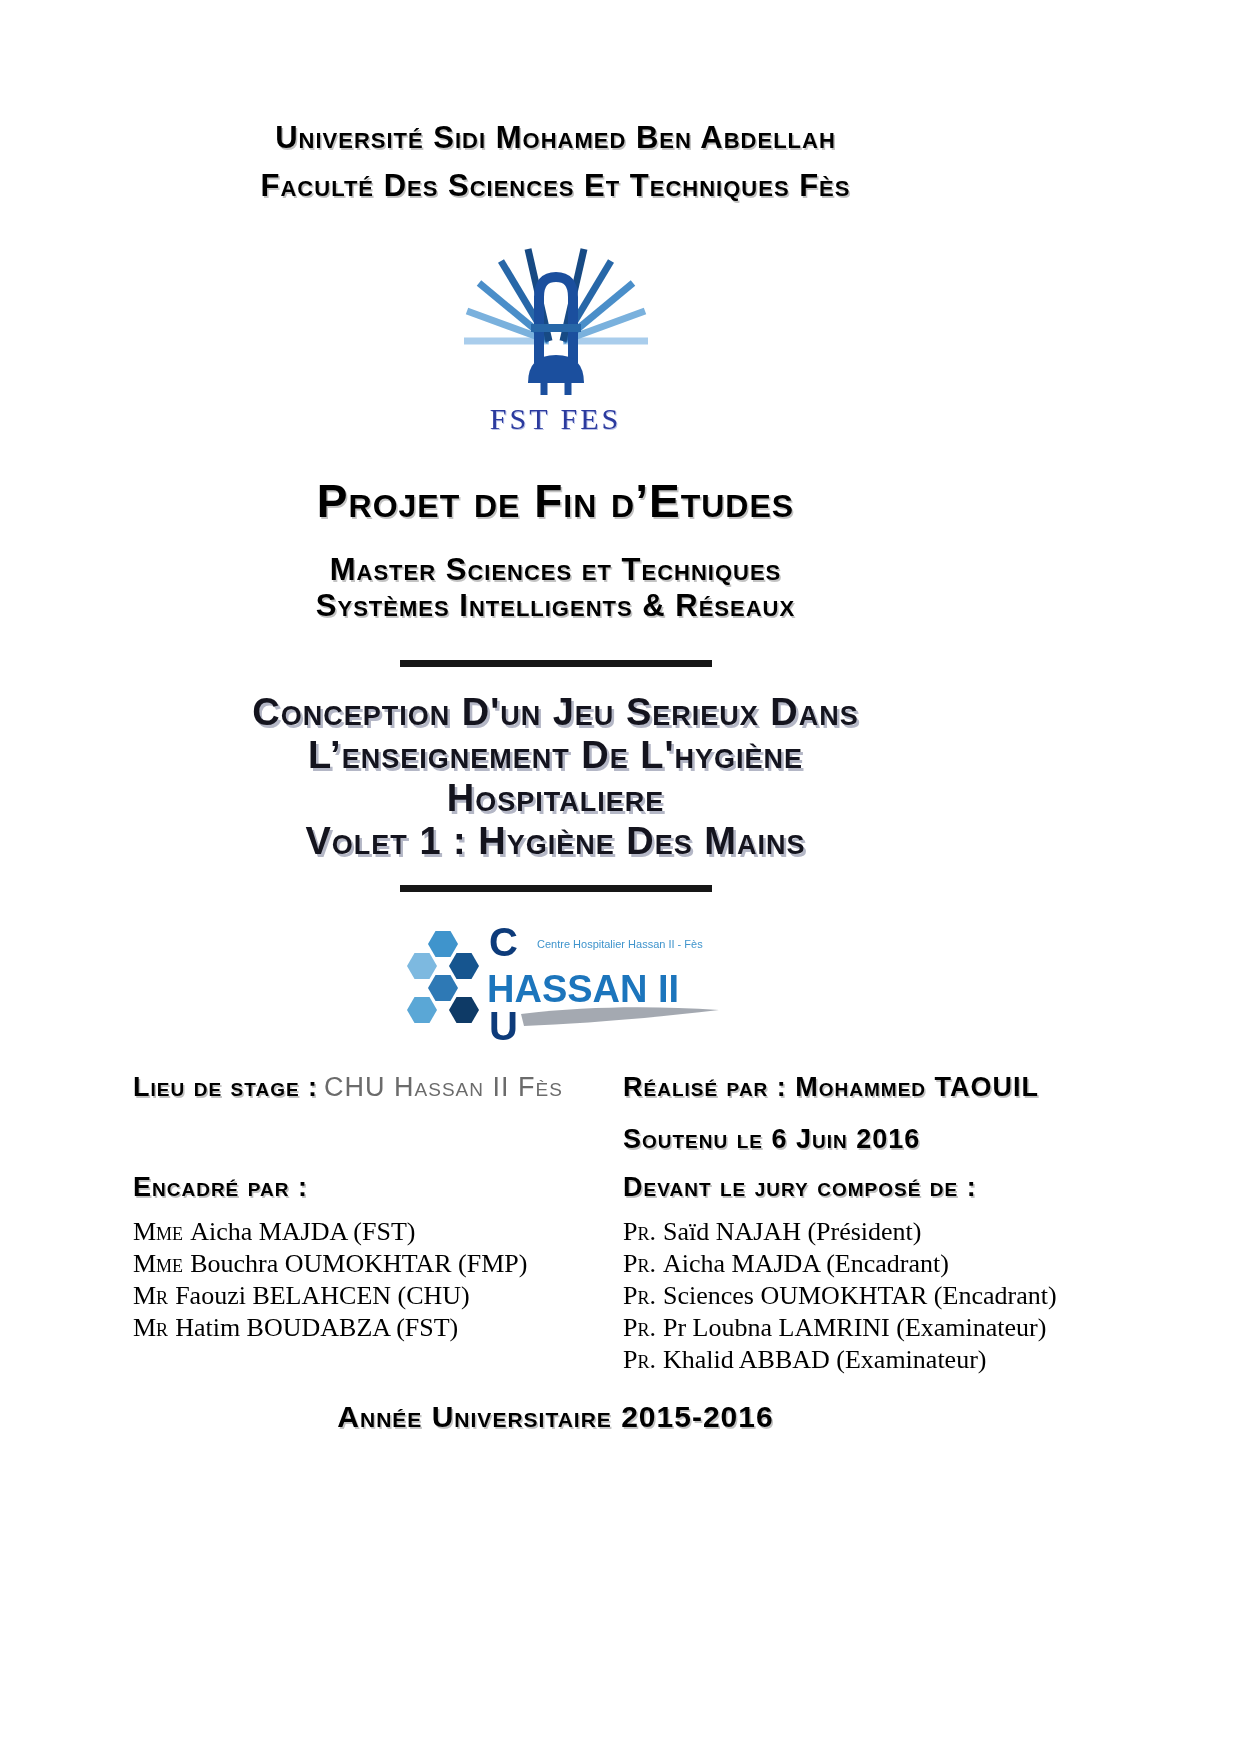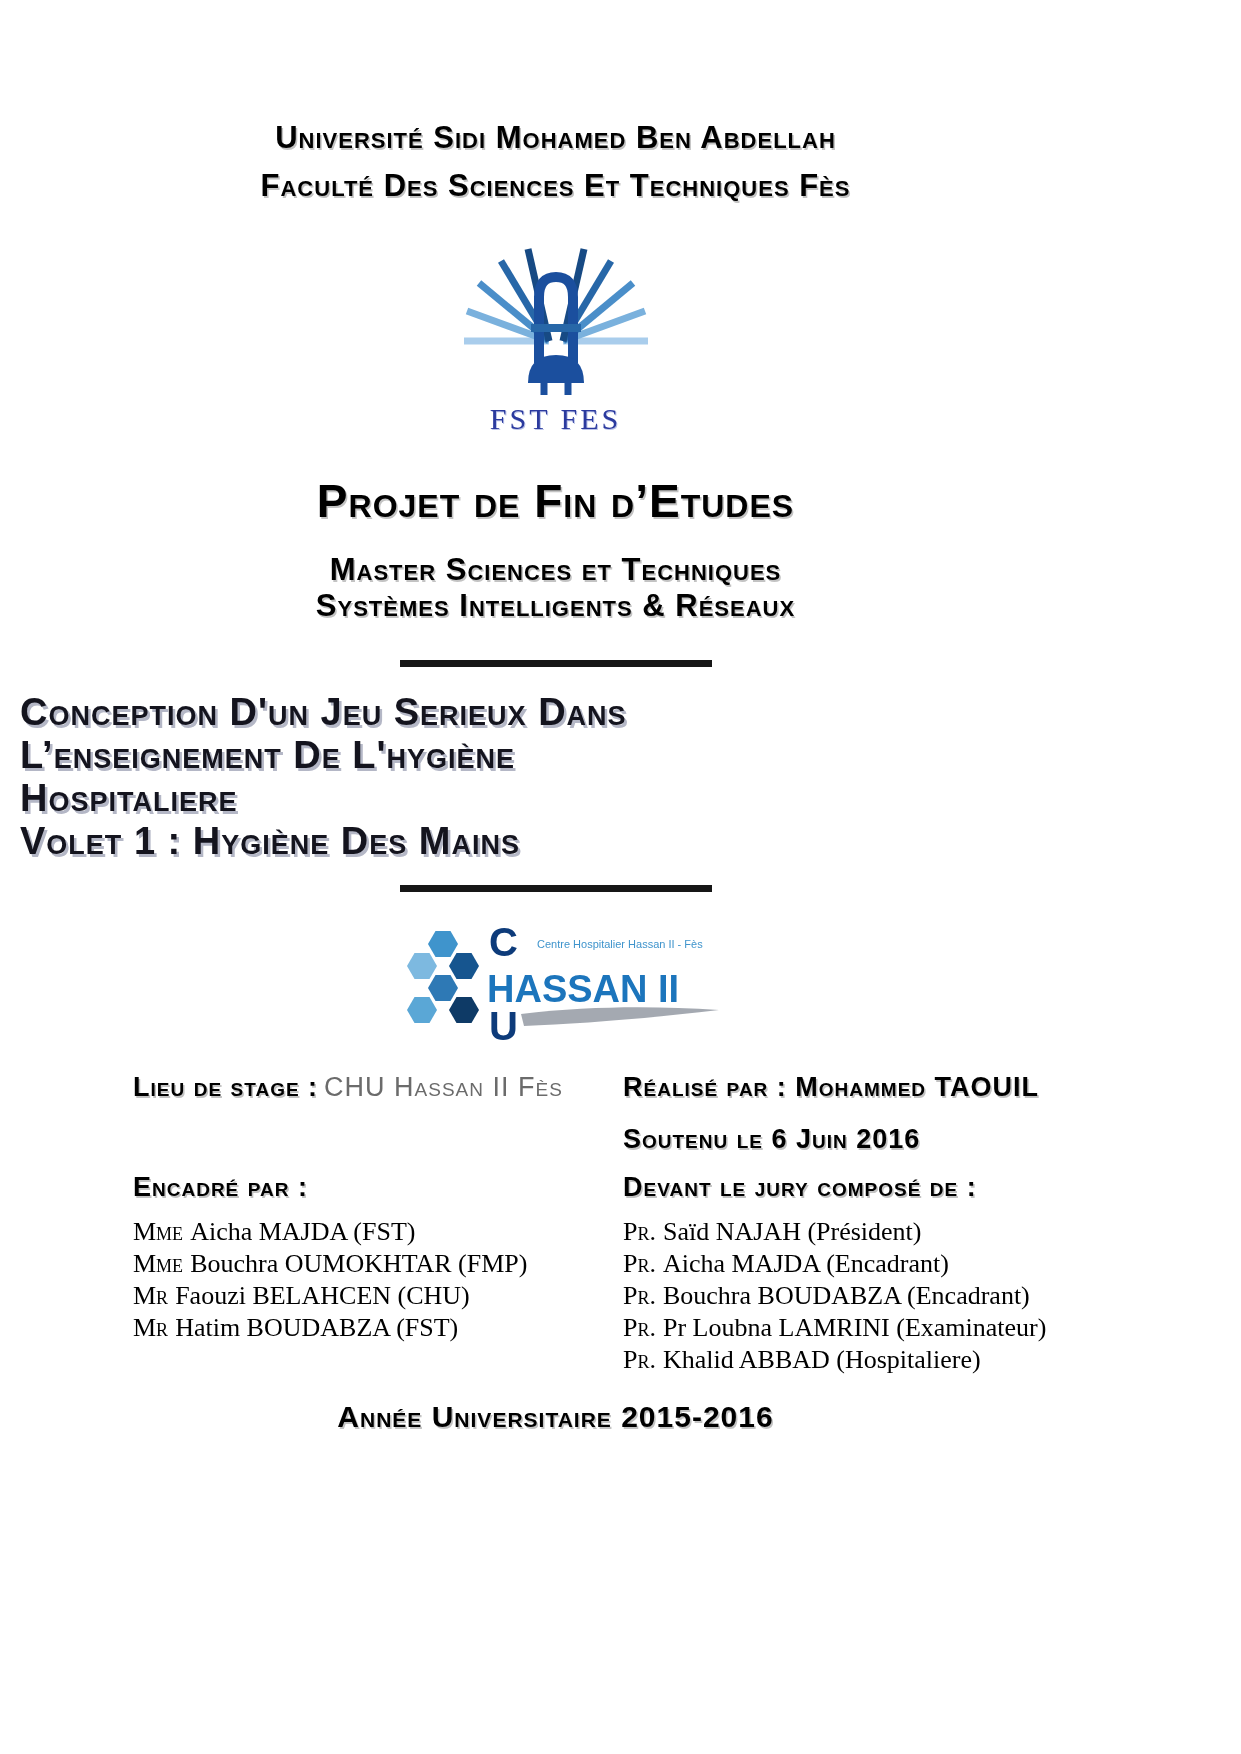--- a/index.html
+++ b/index.html
@@ -60,21 +60,21 @@
     width: 312px;
     height: 7px;
     background: #161616;
     margin: 0 auto;
   }
   .rule-top { margin-top: 36px; }
   .rule-bottom { margin-top: 22px; }
 
   .project-title {
     margin-top: 24px;
-    text-align: left;
+    text-align: center;
     font-size: 38px;
     line-height: 43px;
     color: #14141e;
   }
   .project-title .sc { text-shadow: 2.5px 2.5px 0 #b4b7c6; }
 
   .chu-logo { margin-top: 22px; text-align: center; }
 
   .info {
     display: flex;
@@ -204,23 +204,23 @@
           <li><span class="np">Mr</span><span>Hatim BOUDABZA  (FST)</span></li>
         </ul>
       </div>
       <div class="col-right">
         <div class="label-line sc mb-realise">Réalisé par : Mohammed TAOUIL</div>
         <div class="label-line sc mb-soutenu">Soutenu le 6 Juin 2016</div>
         <div class="label-line sc">Devant le jury composé de :</div>
         <ul class="names">
           <li><span class="np">Pr.</span><span>Saïd NAJAH (Président)</span></li>
           <li><span class="np">Pr.</span><span>Aicha MAJDA (Encadrant)</span></li>
-          <li><span class="np">Pr.</span><span>Bouchra BOUDABZA (Encadrant)</span></li>
+          <li><span class="np">Pr.</span><span>Sciences OUMOKHTAR (Encadrant)</span></li>
           <li><span class="np">Pr.</span><span>Pr Loubna LAMRINI (Examinateur)</span></li>
-          <li><span class="np">Pr.</span><span>Khalid ABBAD (Hospitaliere)</span></li>
+          <li><span class="np">Pr.</span><span>Khalid ABBAD (Examinateur)</span></li>
         </ul>
       </div>
     </section>
 
     <footer class="year sc">Année Universitaire 2015-2016</footer>
 
   </div>
 </div>
 
 </body></html>

